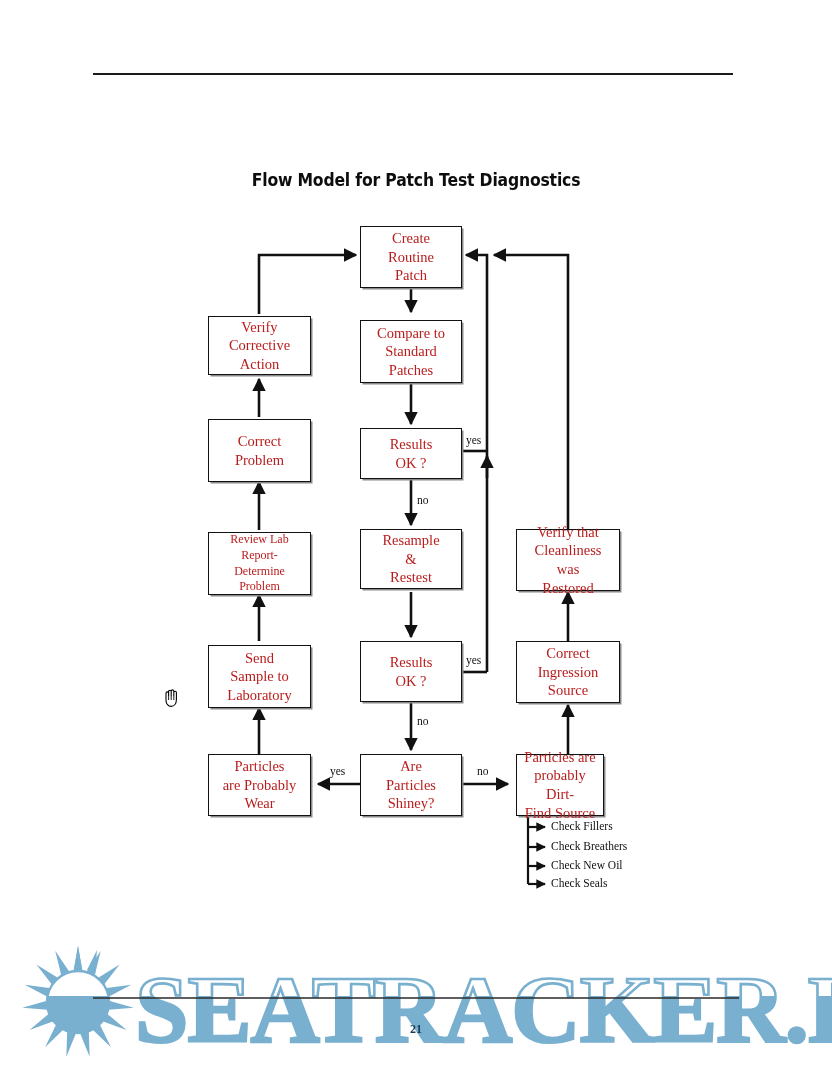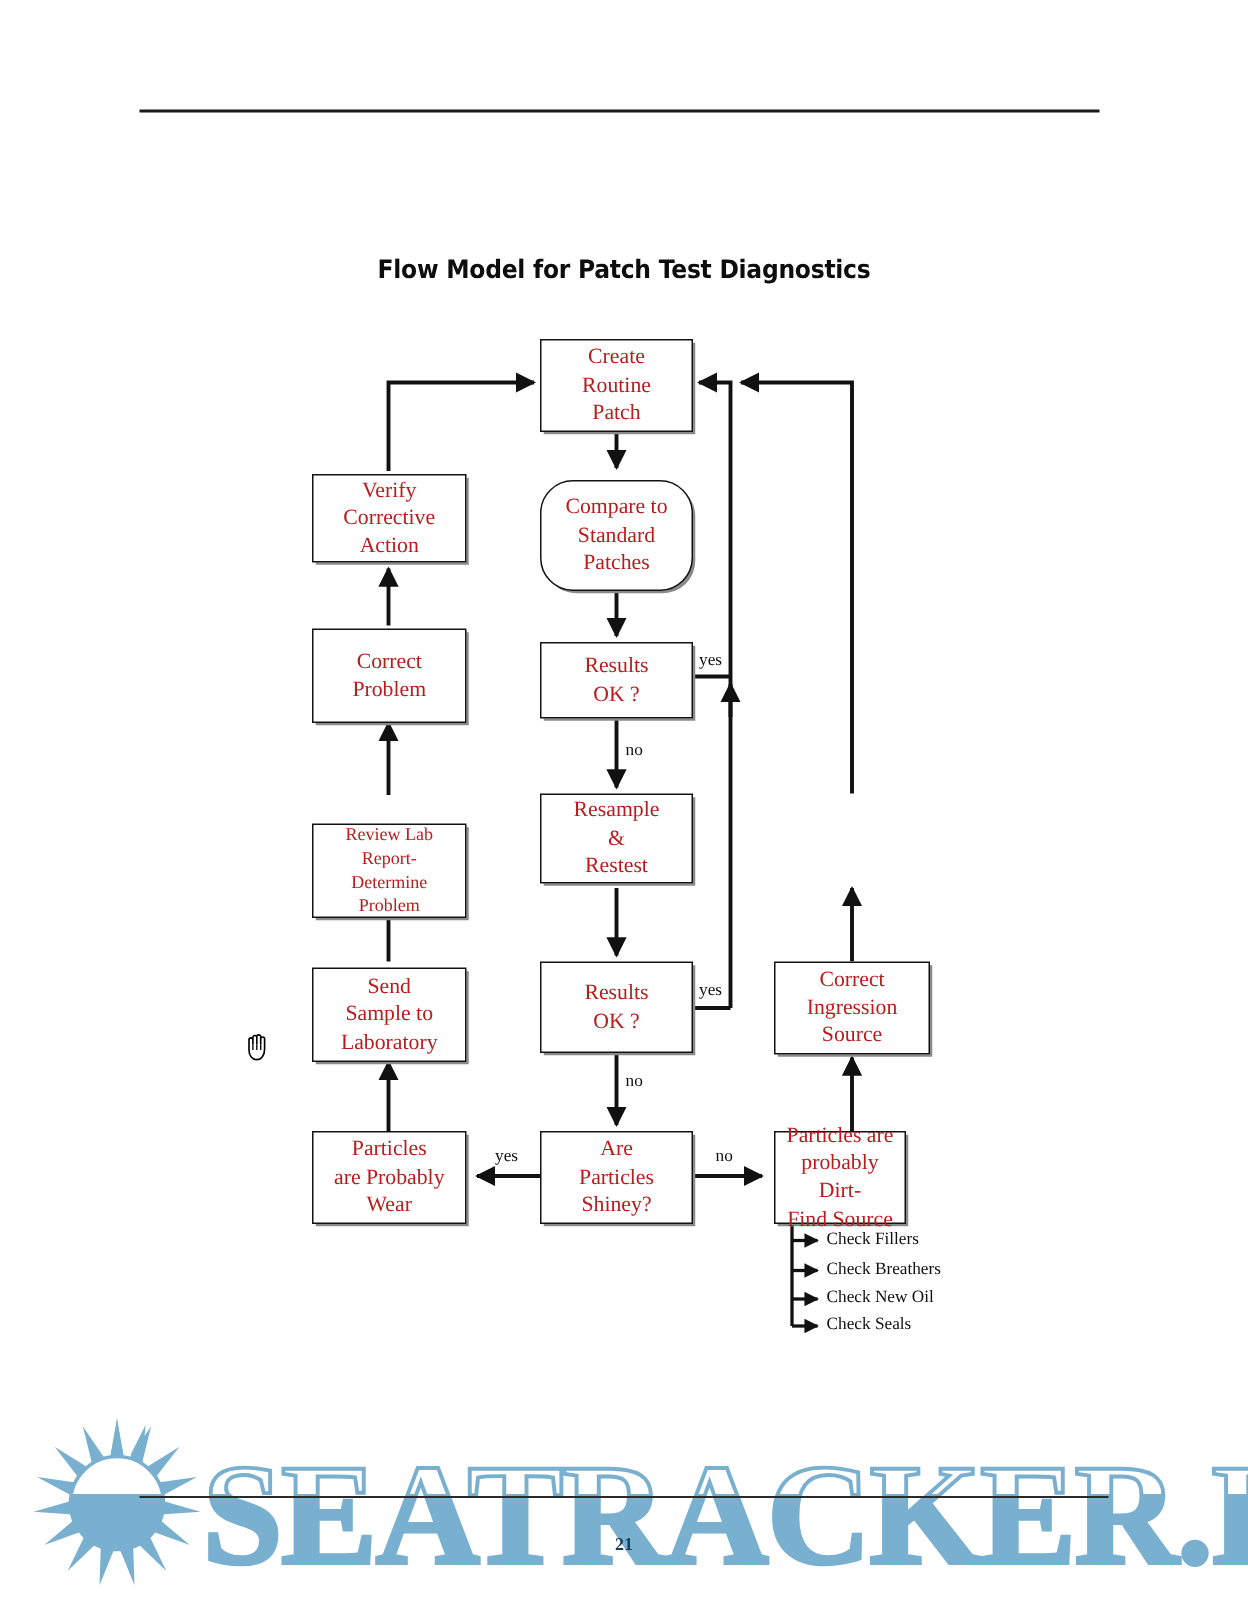--- a/index.html
+++ b/index.html
@@ -212,21 +212,21 @@
     </svg>
 
     <div class="node" style="left:360px; top:226px; width:102px; height:62px;">
       <span>
         <span>Create</span>
         <span>Routine</span>
         <span>Patch</span>
       </span>
     </div>
 
-    <div class="node" style="left:360px; top:320px; width:102px; height:74px;border-radius:22px;">
+    <div class="node" style="left:360px; top:320px; width:102px; height:63px;">
       <span>
         <span>Compare to</span>
         <span>Standard</span>
         <span>Patches</span>
       </span>
     </div>
 
     <div class="node" style="left:360px; top:428px; width:102px; height:51px;">
       <span>
         <span>Results</span>
@@ -266,21 +266,21 @@
     </div>
 
     <div class="node" style="left:208px; top:645px; width:103px; height:63px;">
       <span>
         <span>Send</span>
         <span>Sample to</span>
         <span>Laboratory</span>
       </span>
     </div>
 
-    <div class="node small" style="left:208px; top:532px; width:103px; height:63px;margin-top:17px;">
+    <div class="node small" style="left:208px; top:532px; width:103px; height:63px;">
       <span>
         <span>Review Lab</span>
         <span>Report- Determine</span>
         <span>Problem</span>
       </span>
     </div>
 
     <div class="node" style="left:208px; top:419px; width:103px; height:63px;">
       <span>
         <span>Correct</span>
@@ -305,20 +305,27 @@
     </div>
 
     <div class="node" style="left:516px; top:641px; width:104px; height:62px;">
       <span>
         <span>Correct</span>
         <span>Ingression</span>
         <span>Source</span>
       </span>
     </div>
 
+    <div class="node" style="left:516px; top:529px; width:104px; height:62px;">
+      <span>
+        <span>Verify that</span>
+        <span>Cleanliness was</span>
+        <span>Restored</span>
+      </span>
+    </div>
 
     <div class="edge-label" style="left:466px; top:434px;">yes</div>
     <div class="edge-label" style="left:417px; top:494px;">no</div>
     <div class="edge-label" style="left:466px; top:654px;">yes</div>
     <div class="edge-label" style="left:417px; top:715px;">no</div>
     <div class="edge-label" style="left:330px; top:765px;">yes</div>
     <div class="edge-label" style="left:477px; top:765px;">no</div>
 
     <div class="checklist-item" style="left:551px; top:820px;">Check Fillers</div>
     <div class="checklist-item" style="left:551px; top:840px;">Check Breathers</div>

